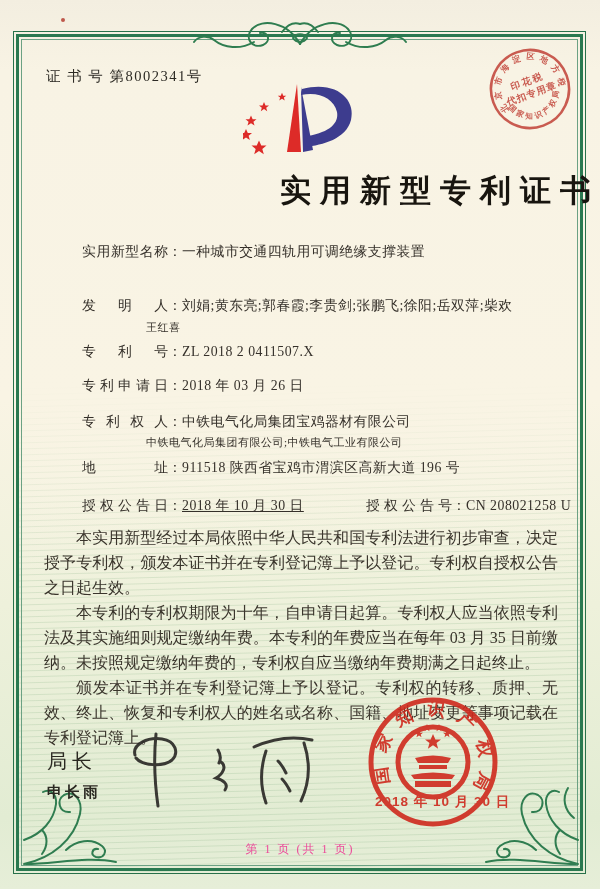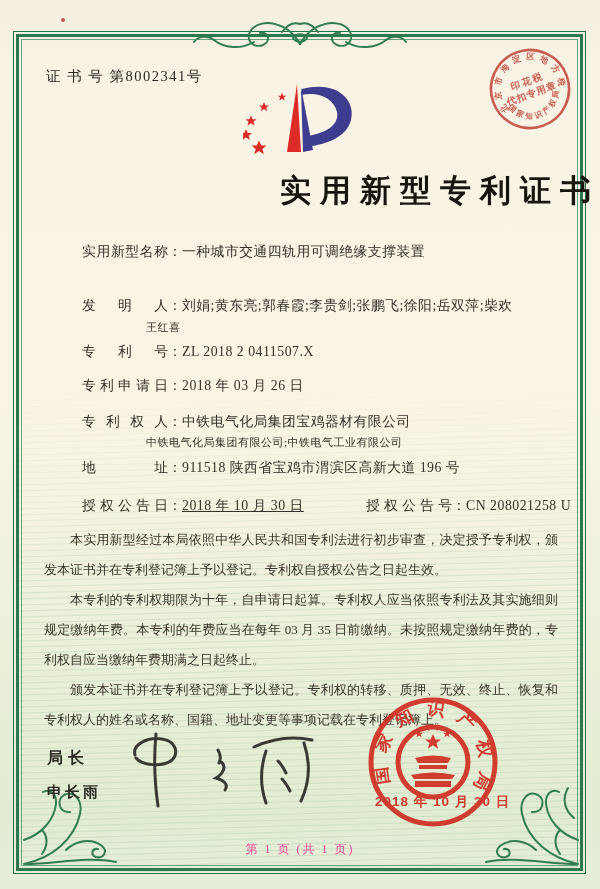--- a/index.html
+++ b/index.html
@@ -21,25 +21,25 @@
   .cert-no{left:46px;top:67px;font-size:14.5px;letter-spacing:1.5px;color:#2c2a24;}
   .title{left:0;top:170px;width:100%;text-align:right;font-size:31px;font-weight:bold;
          letter-spacing:9px;color:#18150f;}
   
   .frow{left:46px;font-size:13.8px;color:#35302a;white-space:nowrap;}
   .flabel{display:inline-block;width:86px;text-align:justify;text-align-last:justify;vertical-align:top;margin-left:36px;}
   .fcolon{display:inline-block;width:14px;}
   .fval{letter-spacing:0.5px;}
   .cont{left:146px;font-size:11px;color:#35302a;letter-spacing:0.5px;}
   
-  .bodywrap{left:44px;top:525px;width:514px;font-size:13px;line-height:30px;
+  .bodywrap{left:44px;top:525px;width:514px;font-size:16px;line-height:25px;
             color:#3a352c;text-align:justify;}
   .bodywrap p{margin:0;text-indent:2em;}
   
-  .signer-title{left:47px;top:748px;font-size:16px;font-weight:bold;letter-spacing:5px;color:#2b2922;}
+  .signer-title{left:47px;top:748px;font-size:20px;font-weight:normal;letter-spacing:5px;color:#2b2922;}
   .signer-name{left:47px;top:783px;font-size:15px;font-weight:bold;letter-spacing:3px;color:#2b2922;}
   .footer{left:0;top:841px;width:100%;text-align:center;font-size:12px;letter-spacing:2px;color:#ec4899;}
   .green-stroke{stroke:#2f7d50;fill:none;stroke-linecap:round;}
   .seal-font{font-family:"Liberation Sans","DejaVu Sans",sans-serif;font-weight:bold;}
 </style>
 </head>
 <body>
 
 <div class="abs paper"></div>
 <div class="abs waves"></div>

